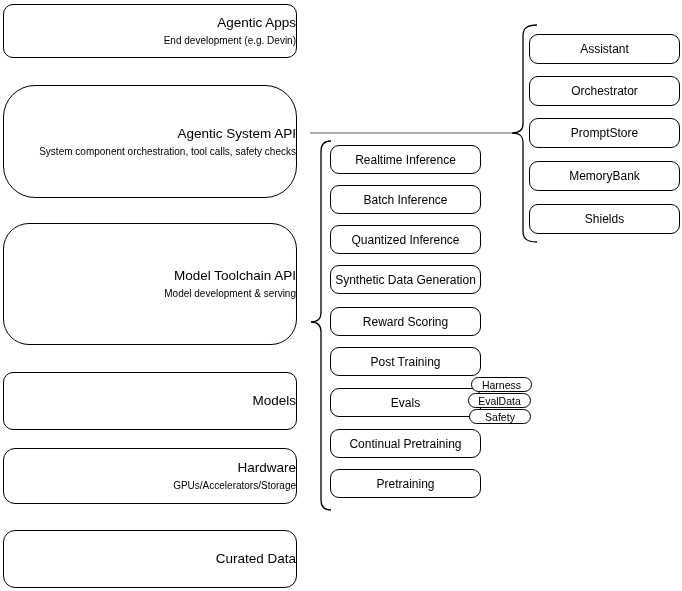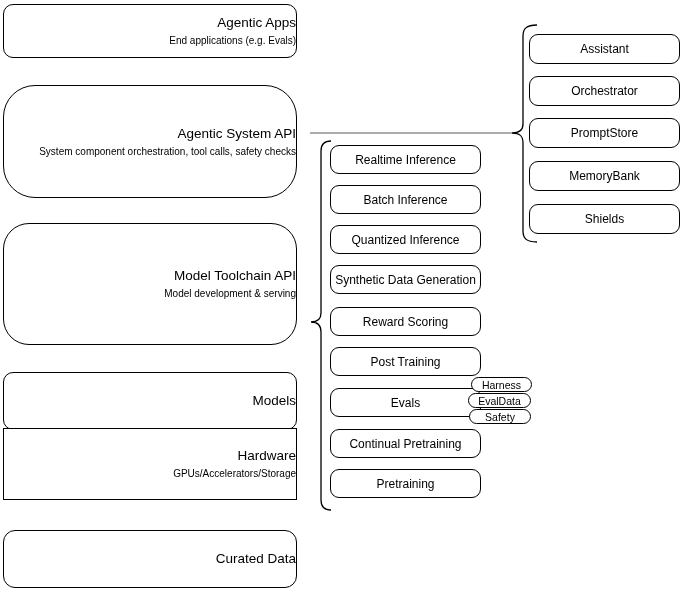--- a/index.html
+++ b/index.html
@@ -72,38 +72,38 @@
 <div class="canvas">
 
   <svg class="connectors" viewBox="0 0 682 591" aria-hidden="true">
     <path class="conn" d="M310,133 L512,133" stroke="#5b5b5b"></path>
     <path class="brace" d="M537,25 C526,25 523,29 523,36 L523,124 C523,130 520,133 512,133 C520,133 523,136 523,143 L523,231 C523,238 526,242 537,242"></path>
     <path class="brace" d="M331,141 C324,141 321,145 321,151 L321,313 C321,319 318,322 311,322 C318,322 321,326 321,332 L321,500 C321,506 324,510 331,510"></path>
   </svg>
 
   <div class="lbox" style="top:4px;height:54px;border-radius:10px">
     <div class="ltitle">Agentic Apps</div>
-    <div class="lsub">End applications (e.g. Evals)</div>
+    <div class="lsub">End development (e.g. Devin)</div>
   </div>
 
   <div class="lbox" style="top:85px;height:113px;border-radius:32px">
     <div class="ltitle">Agentic System API</div>
     <div class="lsub">System component orchestration, tool calls, safety checks</div>
   </div>
 
   <div class="lbox" style="top:223px;height:122px;border-radius:26px">
     <div class="ltitle">Model Toolchain API</div>
     <div class="lsub">Model development &amp; serving</div>
   </div>
 
   <div class="lbox" style="top:372px;height:58px;border-radius:10px">
     <div class="ltitle">Models</div>
   </div>
 
-  <div class="lbox" style="top:428px;height:72px;border-radius:0">
+  <div class="lbox" style="top:448px;height:56px;border-radius:12px">
     <div class="ltitle">Hardware</div>
     <div class="lsub">GPUs/Accelerators/Storage</div>
   </div>
 
   <div class="lbox" style="top:530px;height:58px;border-radius:12px">
     <div class="ltitle">Curated Data</div>
   </div>
 
   <div class="mbox" style="top:145px">Realtime Inference</div>
   <div class="mbox" style="top:185px">Batch Inference</div>

